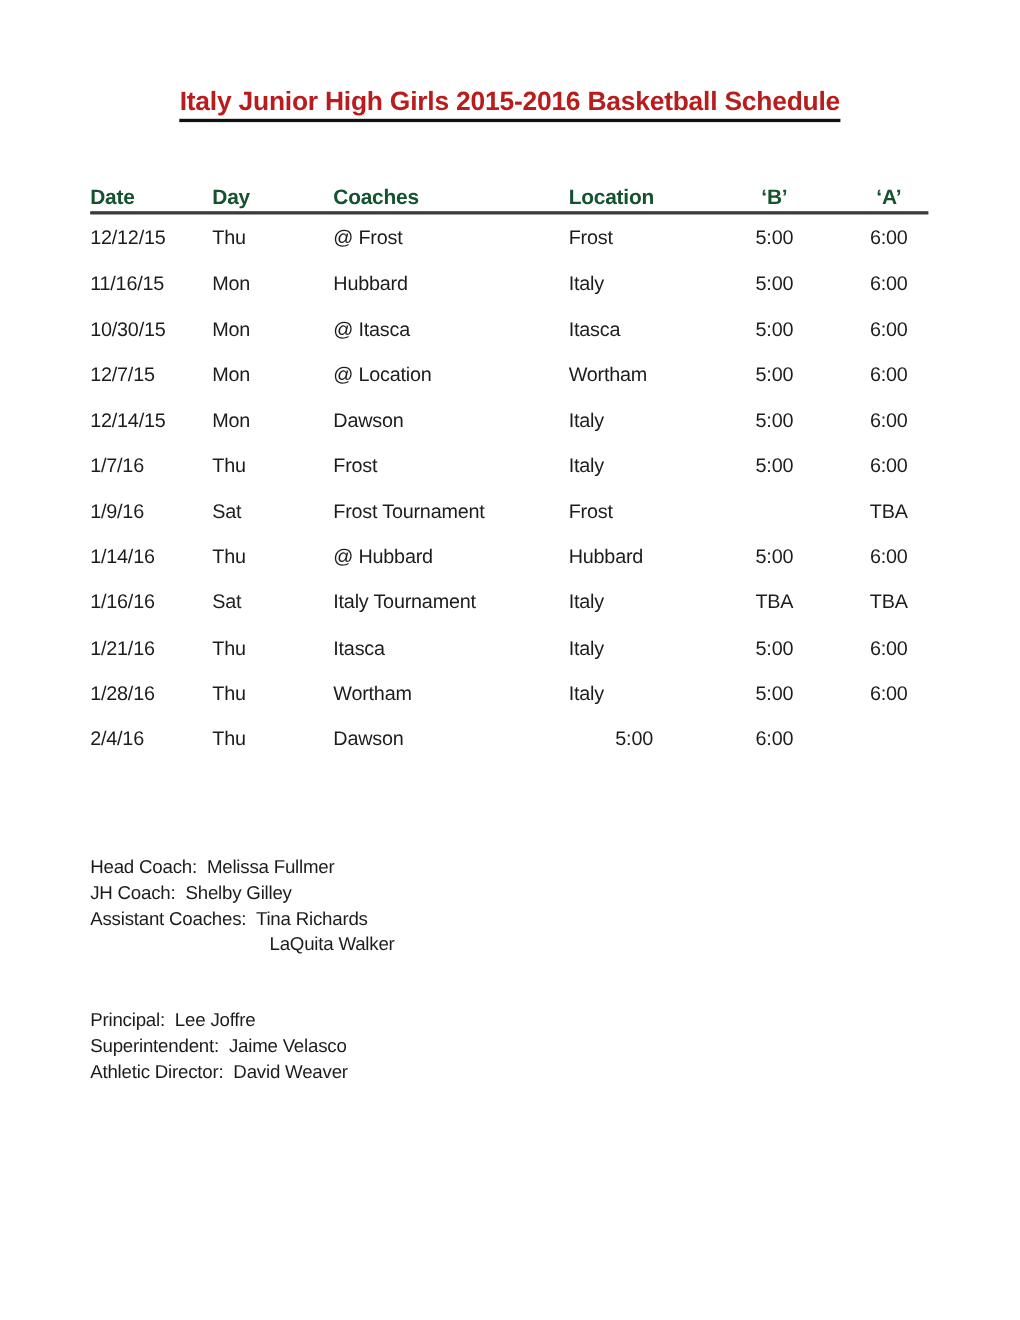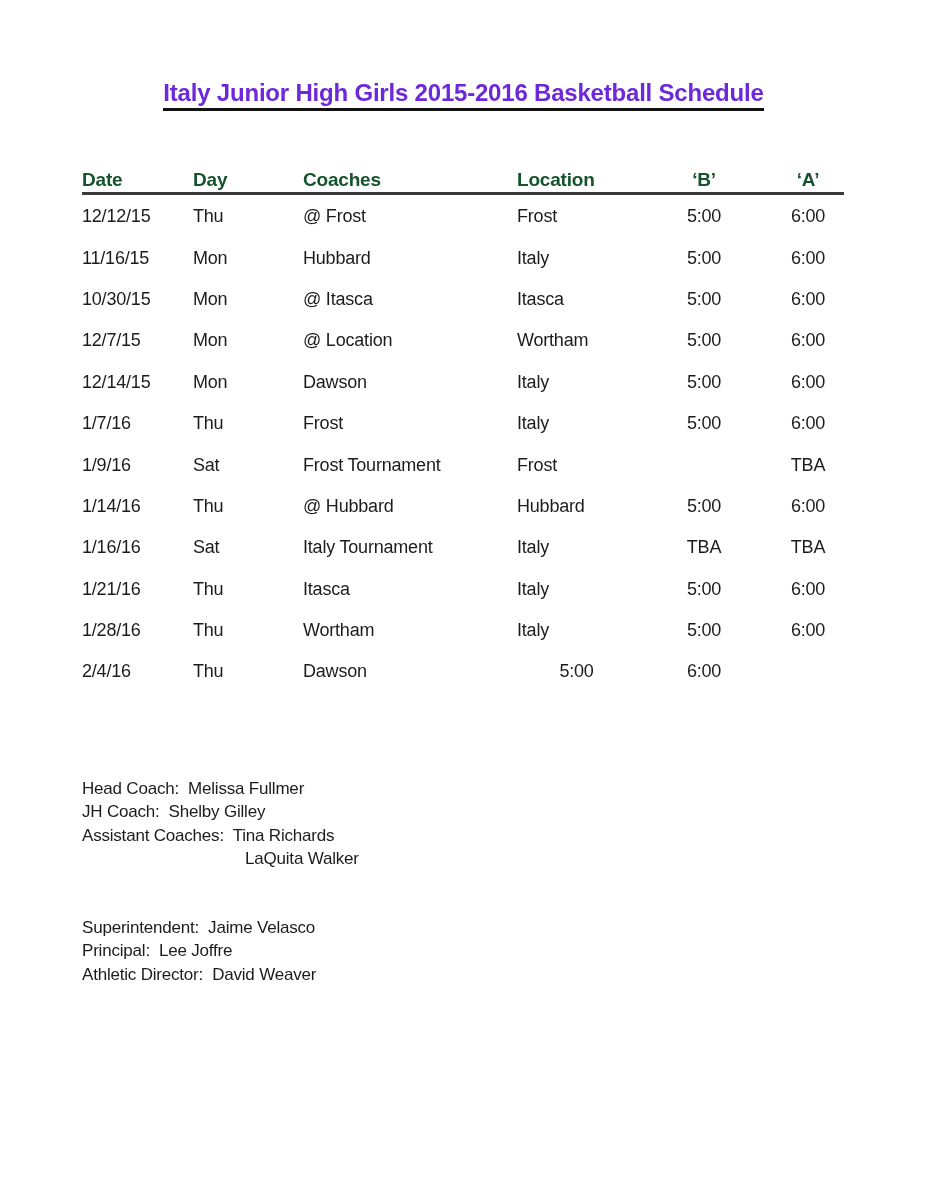--- a/index.html
+++ b/index.html
@@ -20,21 +20,21 @@
     position: absolute;
     top: 80px;
     left: 0;
     width: 100%;
     margin: 0;
     text-align: center;
     font-size: 24px;
     line-height: 26px;
     font-weight: bold;
     letter-spacing: -0.2px;
-    color: #6d28d9;
+    color: #b91c1c;
   }
   .title-text {
     display: inline-block;
     border-bottom: 3px solid #111111;
     padding-bottom: 2px;
   }
   .thead, .trow {
     display: grid;
     grid-template-columns: 111px 110px 214px 119px 136px 72px;
   }
@@ -186,14 +186,14 @@
       <div class="trow">
         <div class="tcell col-date">2/4/16</div>
         <div class="tcell col-day">Thu</div>
         <div class="tcell col-location">Dawson</div>
         <div class="tcell col-b_game">5:00</div>
         <div class="tcell col-a_game">6:00</div>
       </div>
     </div>
 
   <div class="staff-block coaches" id="coaches"><div class="staff-line">Head Coach:  Melissa Fullmer</div><div class="staff-line">JH Coach:  Shelby Gilley</div><div class="staff-line">Assistant Coaches:  Tina Richards</div><div class="staff-line indent">LaQuita Walker</div></div>
-  <div class="staff-block admins" id="admins"><div class="staff-line">Superintendent:  Jaime Velasco</div><div class="staff-line">Principal:  Lee Joffre</div><div class="staff-line">Athletic Director:  David Weaver</div></div>
+  <div class="staff-block admins" id="admins"><div class="staff-line">Principal:  Lee Joffre</div><div class="staff-line">Superintendent:  Jaime Velasco</div><div class="staff-line">Athletic Director:  David Weaver</div></div>
 </div>
 
 </body></html>

